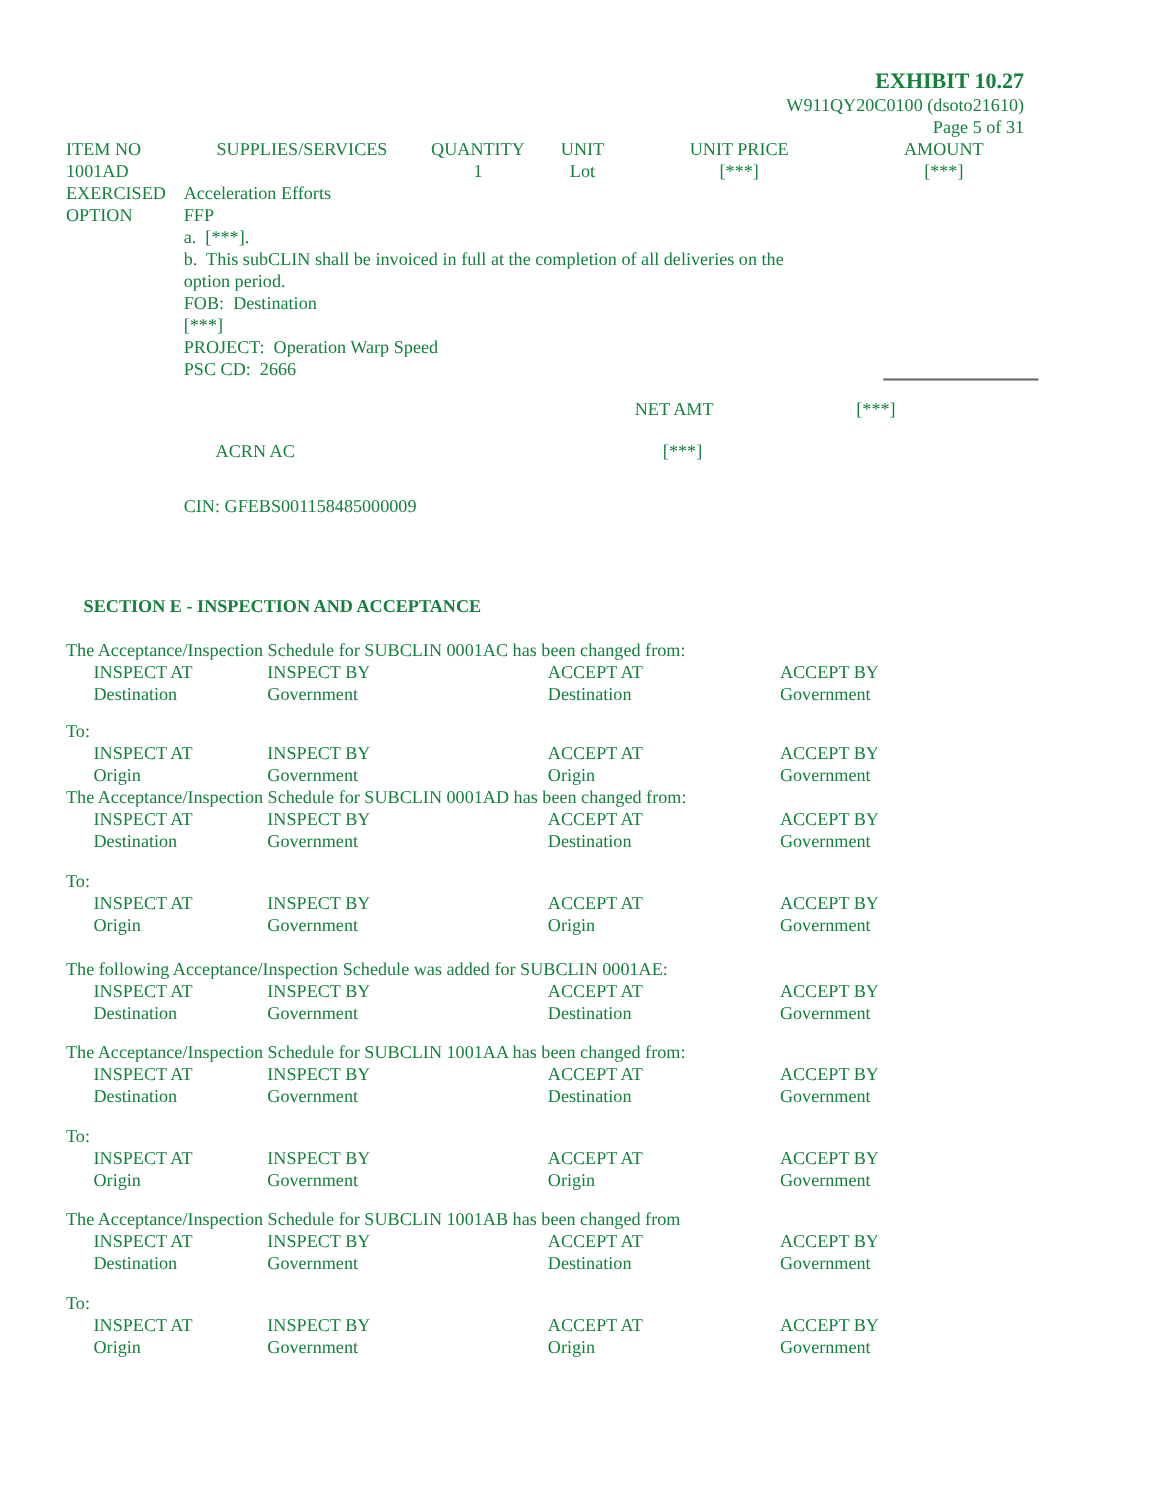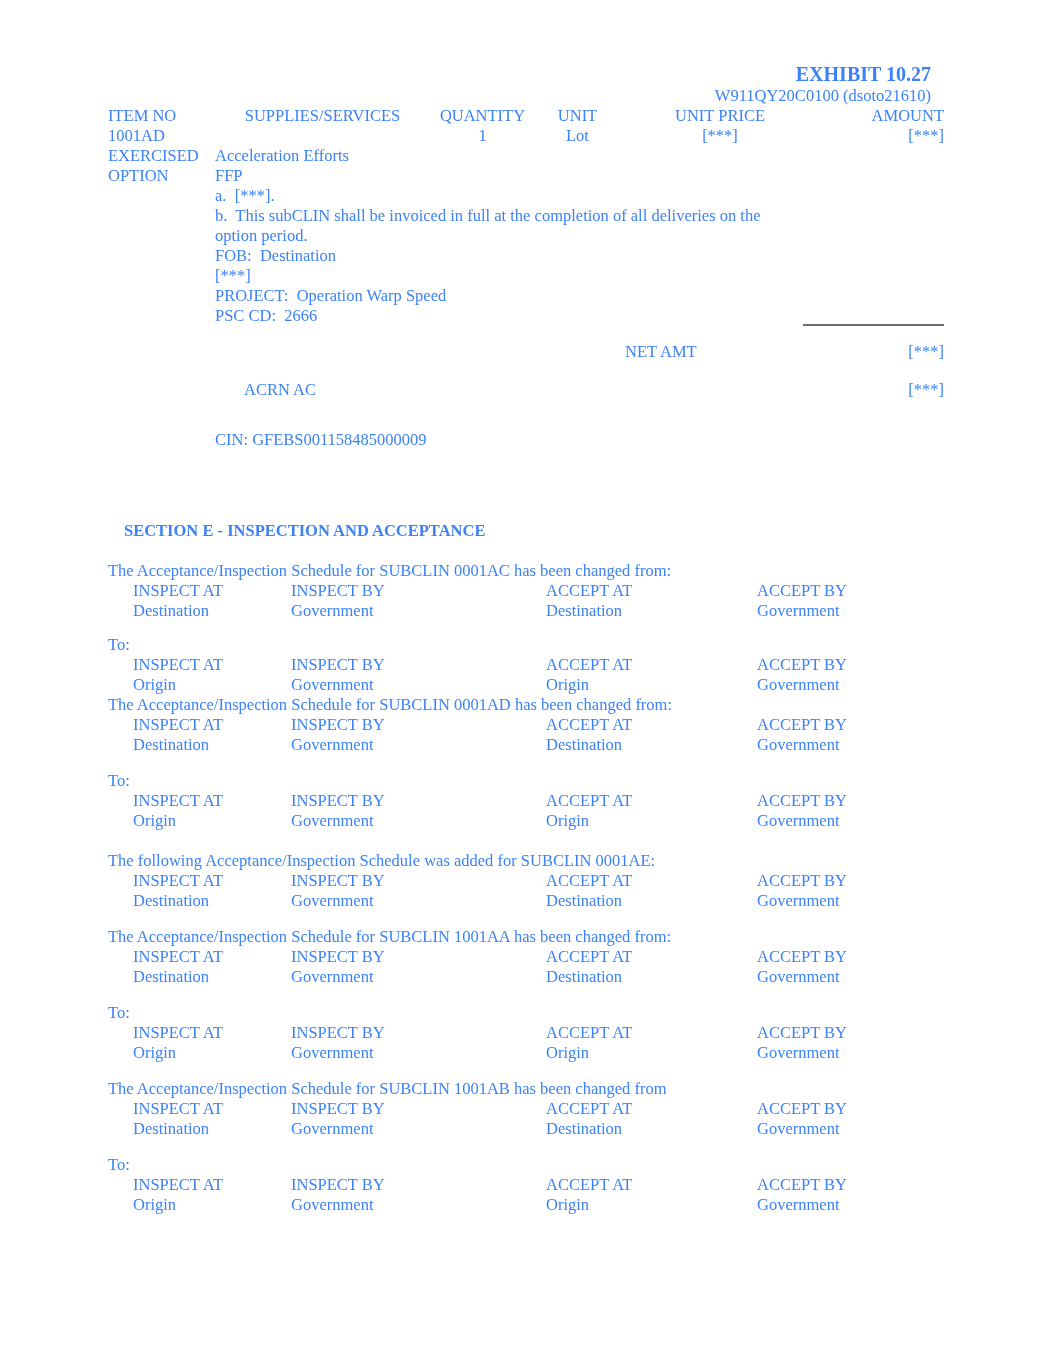--- a/index.html
+++ b/index.html
@@ -1,43 +1,43 @@
 <!DOCTYPE html>
 <html><head>
 <meta charset="utf-8">
 <style>
   html,body { margin:0; padding:0; background:#ffffff; }
   .page {
     position:relative;
     width:1055px; height:1365px;
     margin:0 auto;
     background:#ffffff;
-    color:#3b82f6;
+    color:#15803d;
     font-family:"Liberation Serif", serif;
     font-size:16.5px;
     line-height:20px;
     overflow:hidden;
     box-sizing:border-box;
-    padding:62px 111px 0 108px;
+    padding:62px 111px 0 60px;
   }
   .pre { white-space:pre-wrap; }
 
   
   .top-right { text-align:right; margin-right:13px; }
   .exhibit { font-weight:bold; font-size:20px; line-height:24px; }
 
   
   .trow { display:flex; height:20px; }
   .c1 { width:107px; flex:0 0 107px; }
   .c2 { width:215px; flex:0 0 215px; }
   .c2h { text-align:center; }
   .c3 { width:105px; flex:0 0 105px; text-align:center; }
   .c4 { width:85px; flex:0 0 85px; text-align:center; }
   .c5 { width:200px; flex:0 0 200px; text-align:center; }
-  .c6 { flex:1 1 auto; text-align:right; }
+  .c6 { flex:1 1 auto; text-align:center; }
   .wide { flex:1 1 auto; text-align:left; }
 
   .sigline {
     height:0; border-top:2px solid #6e6e6e;
     width:141px; margin-left:auto; margin-top:-2px;
   }
   .netamt-row { display:flex; height:20px; margin-top:16px; }
   .netamt-spacer { flex:0 0 517px; }
   .acrn-row { display:flex; height:20px; margin-top:18px;gap:29px; }
   .cin-row { display:flex; height:20px;margin-top:30px; }
@@ -57,20 +57,21 @@
   .gap-lg { margin-top:20px; }
 </style>
 </head>
 <body>
 
 <div class="page">
 
   <div class="top-right">
     <div class="exhibit">EXHIBIT 10.27</div>
     <div>W911QY20C0100 (dsoto21610)</div>
+    <div>Page 5 of 31</div>
   </div>
 
   <div>
     <div class="trow">
       <div class="c1">ITEM NO</div>
       <div class="c2 c2h">SUPPLIES/SERVICES</div>
       <div class="c3">QUANTITY</div>
       <div class="c4">UNIT</div>
       <div class="c5">UNIT PRICE</div>
       <div class="c6">AMOUNT</div>

